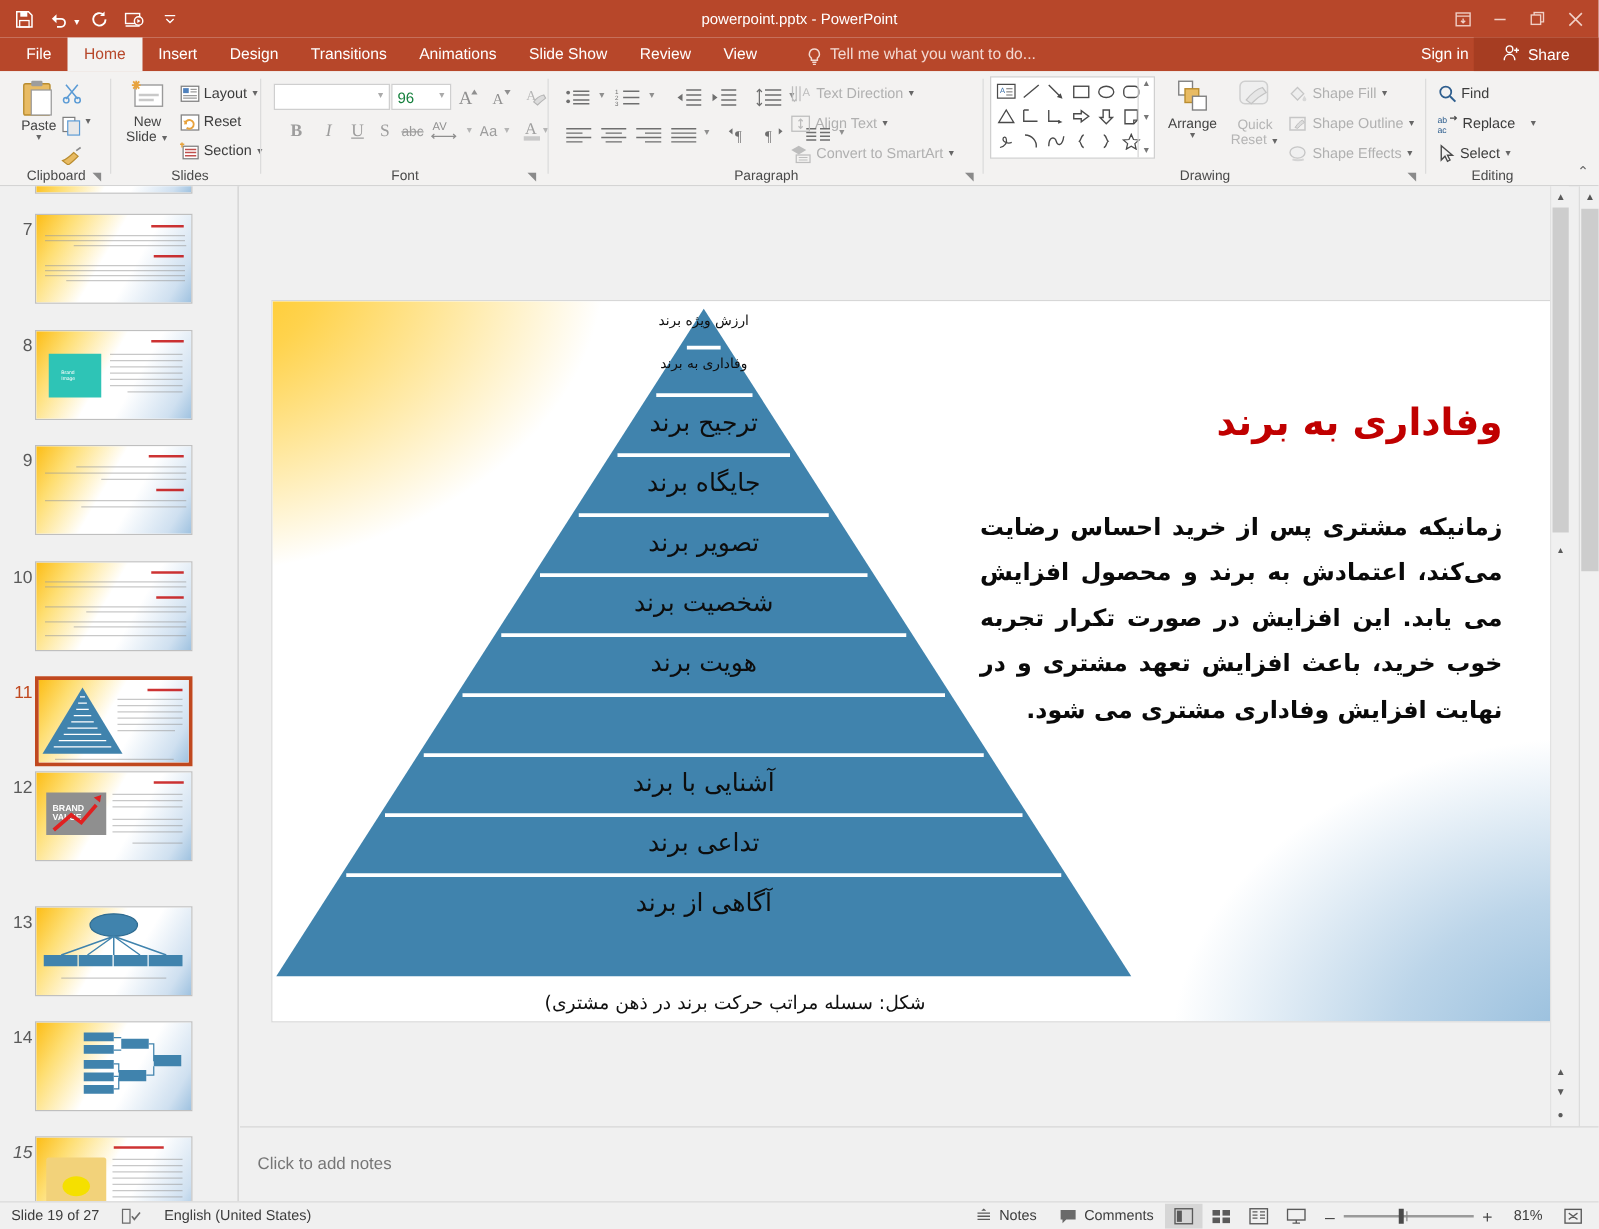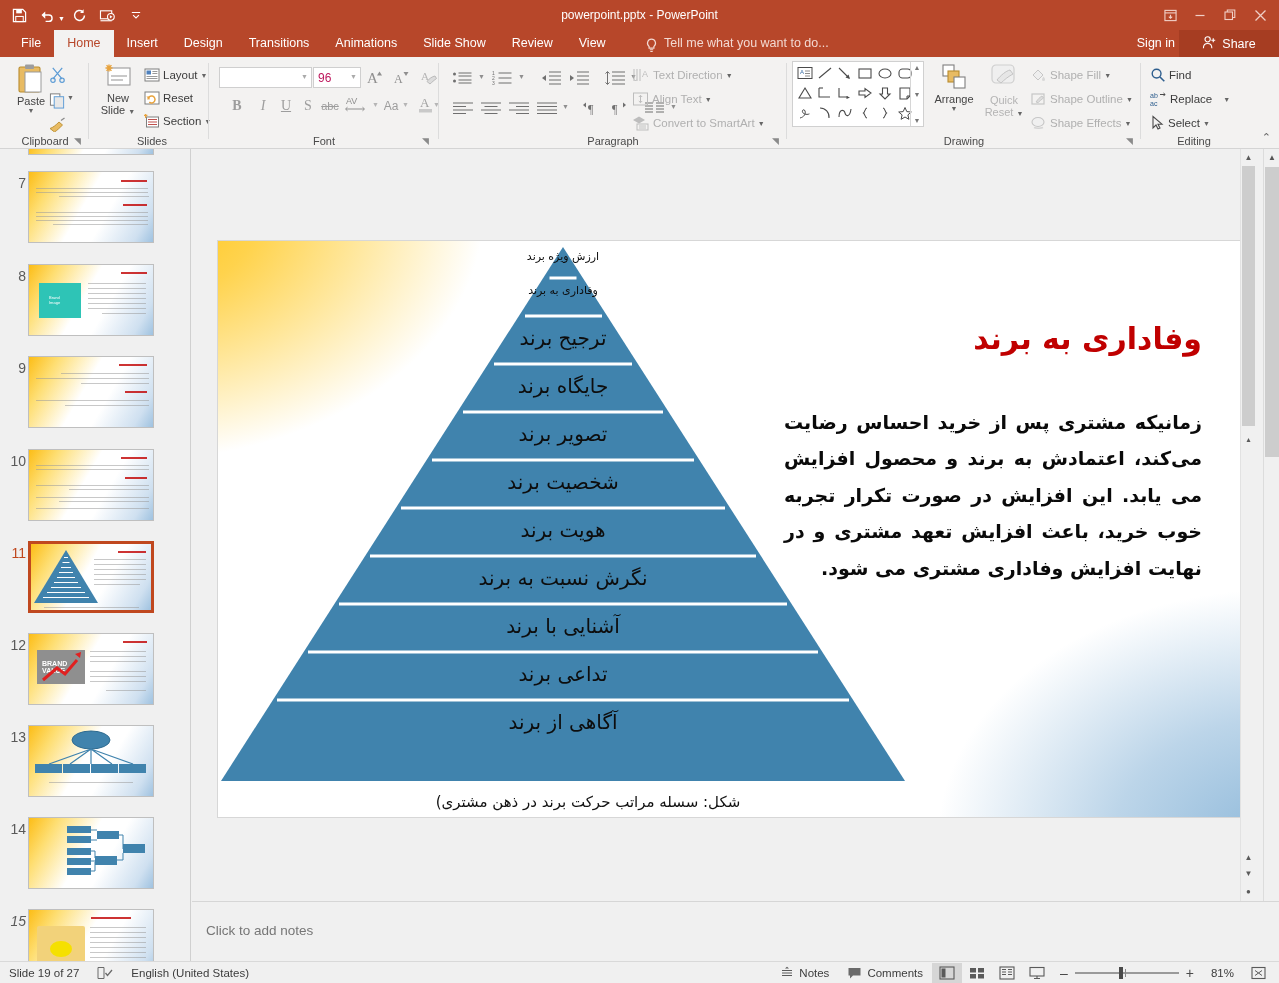--- a/index.html
+++ b/index.html
@@ -88,21 +88,21 @@
     position: absolute; display: flex; align-items: center; gap: 3px;
     font-size: 11.5px; color: #3c3c3c; white-space: nowrap;
   }
   .smallrow.dis { color: #b0b0b0; }
   .ico { display: inline-flex; align-items: center; justify-content: center; }
 
   .fontbox {
     position: absolute; background: #fff; border: 1px solid #cfcfcf; height: 21px;
   }
   .fontbox .fb-caret { position: absolute; right: 3px; top: 5px; font-size: 7px; color: #aaa; }
-  .fontsize-val { position: absolute; left: 4px; top: 3px; font-size: 12px; color: #be185d; }
+  .fontsize-val { position: absolute; left: 4px; top: 3px; font-size: 12px; color: #15803d; }
 
   .tinybtn {
     position: absolute; width: 22px; height: 22px; display: flex;
     align-items: center; justify-content: center; font-size: 12px; color: #9d9d9d;
   }
 
   .shapegal {
     position: absolute; background: #fff; border: 1px solid #d0d0d0;
   }
   .shapegal-grid {
@@ -442,21 +442,21 @@
       <div class="tinybtn" style="left:63px;top:38px;text-decoration:underline;font-family:'Liberation Serif',serif;font-size:14px;">U</div>
       <div class="tinybtn" style="left:85px;top:38px;font-family:'Liberation Serif',serif;font-size:14px;">S</div>
       <div class="tinybtn" style="left:107px;top:38px;font-size:11px;text-decoration:line-through;">abc</div>
       <div class="tinybtn" style="left:130px;top:36px;width:28px;">
         <svg width="24" height="20" viewBox="0 0 24 20">
             <text x="2" y="10" font-family="Liberation Sans, sans-serif" font-size="9" fill="#8f8f8f">AV</text>
             <path d="M2 15h18M3.5 13.2 1.5 15l2 1.8M18.5 13.2l2 1.8-2 1.8" stroke="#8f8f8f" stroke-width="1" fill="none"></path>
           </svg>
       </div>
       <span class="caret-dn" style="position:absolute;left:160px;top:44px;color:#b5b5b5;">▼</span>
-      <div class="tinybtn" style="left:168px;top:38px;font-size:12px;">Aa</div>
+      <div class="tinybtn" style="left:168px;top:38px;font-size:12px;font-family:Liberation Mono, monospace;">Aa</div>
       <span class="caret-dn" style="position:absolute;left:190px;top:44px;color:#b5b5b5;">▼</span>
       <div class="tinybtn" style="left:203px;top:36px;">
         <svg width="18" height="20" viewBox="0 0 18 20">
             <text x="3" y="13" font-family="Liberation Serif, serif" font-size="13" fill="#a0a0a0">A</text>
             <rect x="2" y="15" width="13" height="3.5" fill="#c9c9c9"></rect>
           </svg>
       </div>
       <span class="caret-dn" style="position:absolute;left:221px;top:44px;color:#b5b5b5;">▼</span>
 
       <div class="rgroup-label">Font</div>
@@ -866,21 +866,21 @@
 
           <svg width="66" height="56" viewBox="0 0 66 56" style="position:absolute;left:2px;top:5px;">
             <path d="M33 1 65 54H1z" fill="#4083ad"></path>
             <path d="M10 48.5h46M14 43.5h38M18 38.5h30M21 33.5h24M24 28.5h18M26 23.5h14M28 18.5h10M29.5 13.5h7M31 8.5h4" stroke="#fff" stroke-width="1.1"></path>
           </svg>
           <div class="tline" style="left:13px;top:63px;width:95px;"></div>
         </div>
       </div>
     </div>
 
-    <div class="thumb-row" style="top:484px;height:80px;text-decoration:underline;">
+    <div class="thumb-row" style="top:468px;height:80px;text-decoration:underline;">
       <div class="thumb-num" style="top:4px;">12</div>
       <div class="thumb" style="top:0;">
         <div class="thumb-inner">
           <div class="tline red" style="right:6px;top:7px;width:24px;"></div>
           <div class="tbox" style="left:8px;top:16px;width:48px;height:34px;background:#8f8f8f;">
             <div style="position:absolute;left:5px;top:10px;font-size:7px;color:#fff;font-weight:bold;">BRAND<br>VALUE</div>
             <svg width="48" height="34" viewBox="0 0 48 34" style="position:absolute;left:0;top:0;">
                 <path d="M6 30 20 18l8 6 12-14" stroke="#e02020" stroke-width="3" fill="none"></path>
                 <path d="M44 2l-6 2 5 4z" fill="#e02020"></path>
               </svg>
@@ -979,21 +979,20 @@
             <path d="M59 459h572"></path>
           </g>
         </svg>
         <div class="pyr-label" style="top:10px;font-size:11px;">ارزش ویژه برند</div>
         <div class="pyr-label" style="top:44px;font-size:11px;">وفاداری به برند</div>
         <div class="pyr-label" style="top:87px;font-size:20px;">ترجیح برند</div>
         <div class="pyr-label" style="top:135px;font-size:20px;">جایگاه برند</div>
         <div class="pyr-label" style="top:183px;font-size:20px;">تصویر برند</div>
         <div class="pyr-label" style="top:231px;font-size:20px;">شخصیت برند</div>
         <div class="pyr-label" style="top:279px;font-size:20px;">هویت برند</div>
-        <div class="pyr-label" style="top:327px;font-size:20px;">نگرش نسبت به برند</div>
         <div class="pyr-label" style="top:375px;font-size:20px;">آشنایی با برند</div>
         <div class="pyr-label" style="top:423px;font-size:20px;">تداعی برند</div>
         <div class="pyr-label" style="top:471px;font-size:20px;">آگاهی از برند</div>
       </div>
 
       <div class="pyr-caption" style="left:160px;top:552px;width:420px;text-align:center;">شکل: سسله مراتب حرکت برند در ذهن مشتری)</div>
 
       <div class="slide-title" style="right:38px;top:80px;">وفاداری به برند</div>
       <div class="slide-body" style="right:38px;top:163px;width:418px;">زمانیکه مشتری پس از خرید احساس رضایت می‌کند، اعتمادش به برند و محصول افزایش می یابد. این افزایش در صورت تکرار تجربه خوب خرید، باعث افزایش تعهد مشتری و در نهایت افزایش وفاداری مشتری می شود.</div>
     </div>

